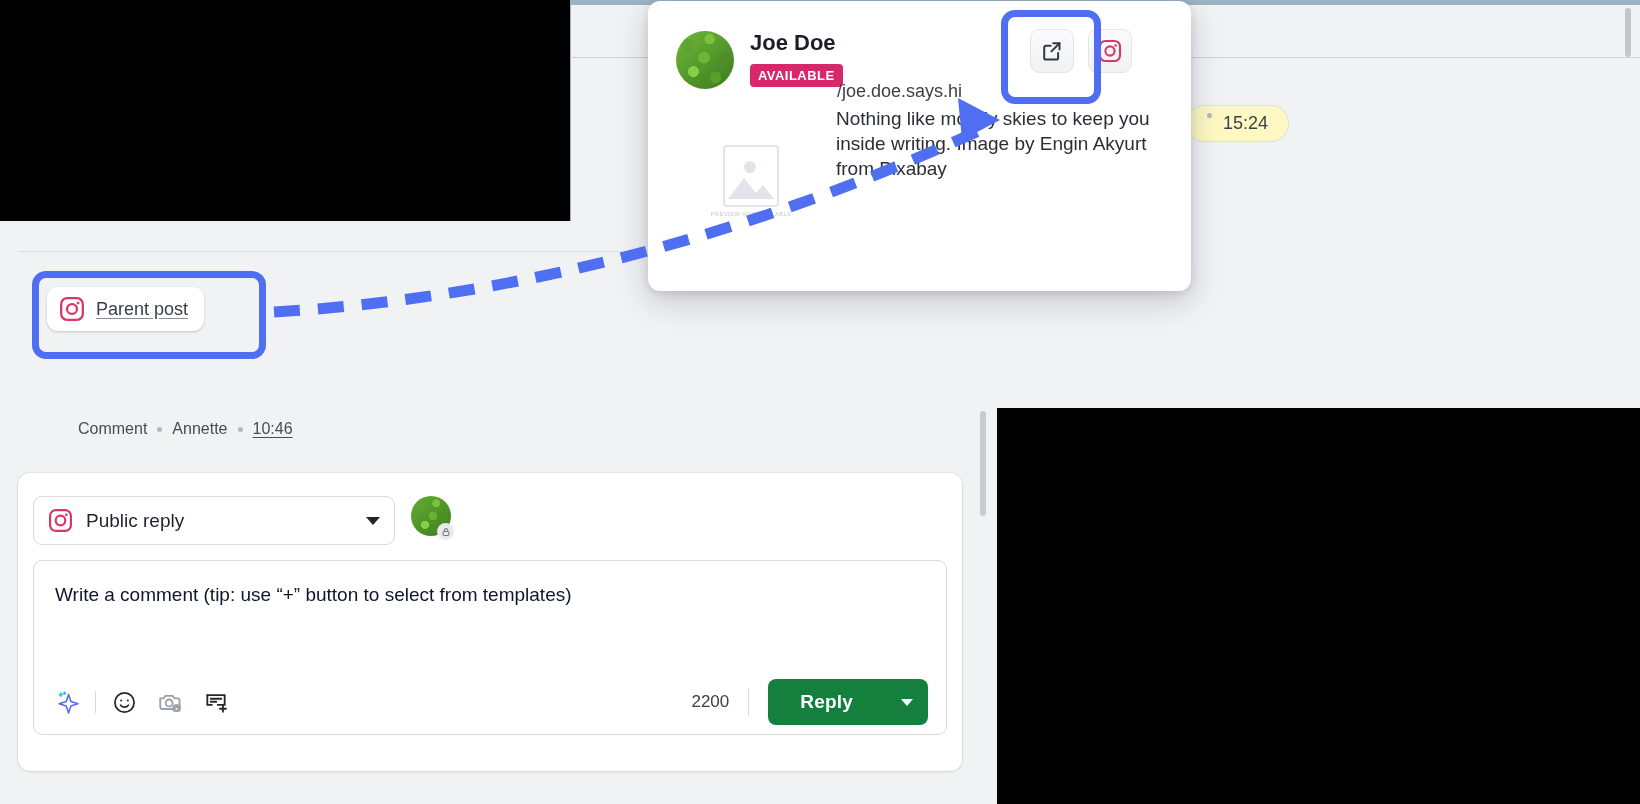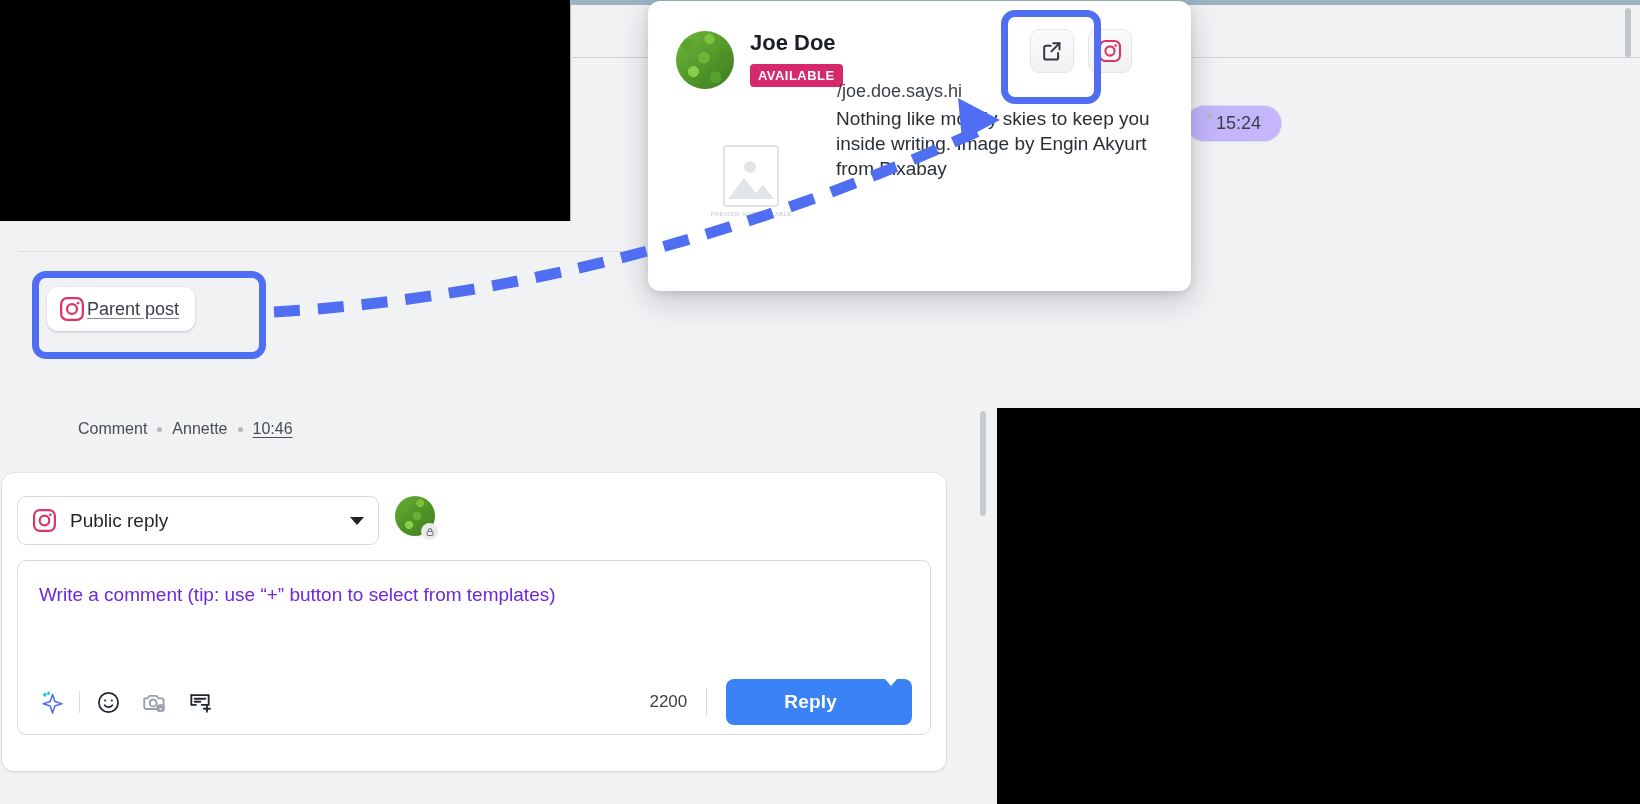--- a/index.html
+++ b/index.html
@@ -26,21 +26,21 @@
   .date-chip {
     position: absolute; right: 35px; top: 12px;
     background: #f7f8f9; border: 1px solid #dcdfe3; border-radius: 18px;
     padding: 7px 19px; font-size: 16px; font-weight: 700; color: #2d3139;
     letter-spacing: .1px;
   }
 
   
   .parent-post-pill {
     position: absolute; left: 47px; top: 66px;
-    display: flex; align-items: center; gap: 2px;
+    display: flex; align-items: center; gap: 11px;
     background: #ffffff; border-radius: 11px;
     padding: 9px 16px 9px 12px;
     box-shadow: 0 1px 3px rgba(16,24,40,.14), 0 1px 2px rgba(16,24,40,.07);
   }
   .parent-post-pill .lbl {
     font-size: 18px; color: #3a3f47; text-decoration: underline;
     text-underline-offset: 3px; text-decoration-color:#888e98;
   }
 
   
@@ -57,21 +57,21 @@
   }
   .meta-line {
     position: absolute; font-size: 16px; color: #474c55;
     display: flex; align-items: center; gap: 10px; white-space: nowrap;
   }
   .meta-dot { width:5px; height:5px; border-radius:50%; background:#b4b8bd; display:inline-block; }
   .meta-time { text-decoration: underline; text-underline-offset: 3px; }
 
   
   .composer {
-    position: absolute; left: 2px; top: 252px; width: 944px; height: 298px;
+    position: absolute; left: 18px; top: 252px; width: 944px; height: 298px;
     background: #ffffff; border-radius: 12px;
     box-shadow: 0 1px 3px rgba(16,24,40,.10), 0 0 0 1px rgba(16,24,40,.045);
   }
   .reply-type {
     position: absolute; left: 15px; top: 23px; width: 362px; height: 49px;
     border: 1px solid #d8dbdf; border-radius: 9px; background: #fff;
     display: flex; align-items: center; padding: 0 14px; gap: 13px;
   }
   .reply-type .lbl { font-size: 19px; color: #1f242c; font-weight: 400; flex: 1; }
   .caret-down {
@@ -90,34 +90,33 @@
   }
   .acct-lock {
     position: absolute; left: 419px; top: 50px; width: 17px; height: 17px; border-radius: 50%;
     background: #e9eaec; display:flex; align-items:center; justify-content:center;
   }
   .comment-box {
     position: absolute; left: 15px; top: 87px; width: 914px; height: 175px;
     border: 1px solid #d8dbdf; border-radius: 9px; background: #fff;
   }
   .comment-placeholder {
-    position: absolute; left: 21px; top: 23px; font-size: 19px; color: #6d28d9;
+    position: absolute; left: 21px; top: 23px; font-size: 19px; color: #0f172a;
   }
   .tool-row {
     position: absolute; left: 0; right: 0; bottom: 0; height: 64px;
     display: flex; align-items: center; padding: 0 18px;
   }
   .tool-icon { width: 30px; height: 30px; display:flex; align-items:center; justify-content:center; }
   .tool-sep { width: 1px; height: 22px; background: #d8dbdf; margin: 0 13px; }
   .char-count { margin-left: auto; font-size: 17px; color: #3c4149; }
   .vsep { width:1px; height:28px; background:#d8dbdf; margin:0 19px; }
   .reply-btn {
-    display:flex; align-items:flex-start; border-radius: 8px; overflow:hidden;
-    background: #3b82f6;
-    padding-left: 26px;
+    display:flex; align-items:center; border-radius: 8px; overflow:hidden;
+    background: #15803d;
   }
   .reply-btn .main {
     padding: 12px 32px; color:#fff; font-size:19px; font-weight:700; letter-spacing:.2px;
   }
   .reply-btn .divider { width:1px; background: rgba(255,255,255,.45); }
   .reply-btn .arrow { width: 42px; display:flex; align-items:center; justify-content:center; }
   .reply-btn .arrow .c {
     width:0;height:0;border-left:6px solid transparent;border-right:6px solid transparent;border-top:7px solid #fff;
   }
 
@@ -133,23 +132,23 @@
   .top-panel {
     position: absolute; left: 570px; top: 0; width: 1070px; height: 408px;
     background: #f1f2f4; overflow: hidden;
   }
   .top-panel-border-l { position:absolute; left:0; top:0; width:1px; height:408px; background:#9db4c4; }
   .top-panel-hline { position:absolute; left:0; top:57px; width:1070px; height:1px; background:#cfd3d8; }
   .topbar-strip { position:absolute; left:0; top:0; width:1070px; height:5px; background:#9db4c4; }
 
   .time-chip {
     position: absolute; left: 616px; top: 105px;
-    background: #c4b5fd; border: 1px solid #dcdfe3; border-radius: 18px;
+    background: #fef9c3; border: 1px solid #dcdfe3; border-radius: 18px;
     padding: 7px 20px; font-size: 18px; color: #3c4149;
-    display:flex; gap:4px;
+    display:flex; gap:11px;
   }
 
   
   .popup {
     position: absolute; left: 648px; top: 1px; width: 543px; height: 290px;
     background: #fff; border-radius: 12px;
     box-shadow: 0 10px 32px rgba(16,24,40,.20), 0 2px 8px rgba(16,24,40,.12);
     overflow: hidden;
   }
   .popup-avatar {

